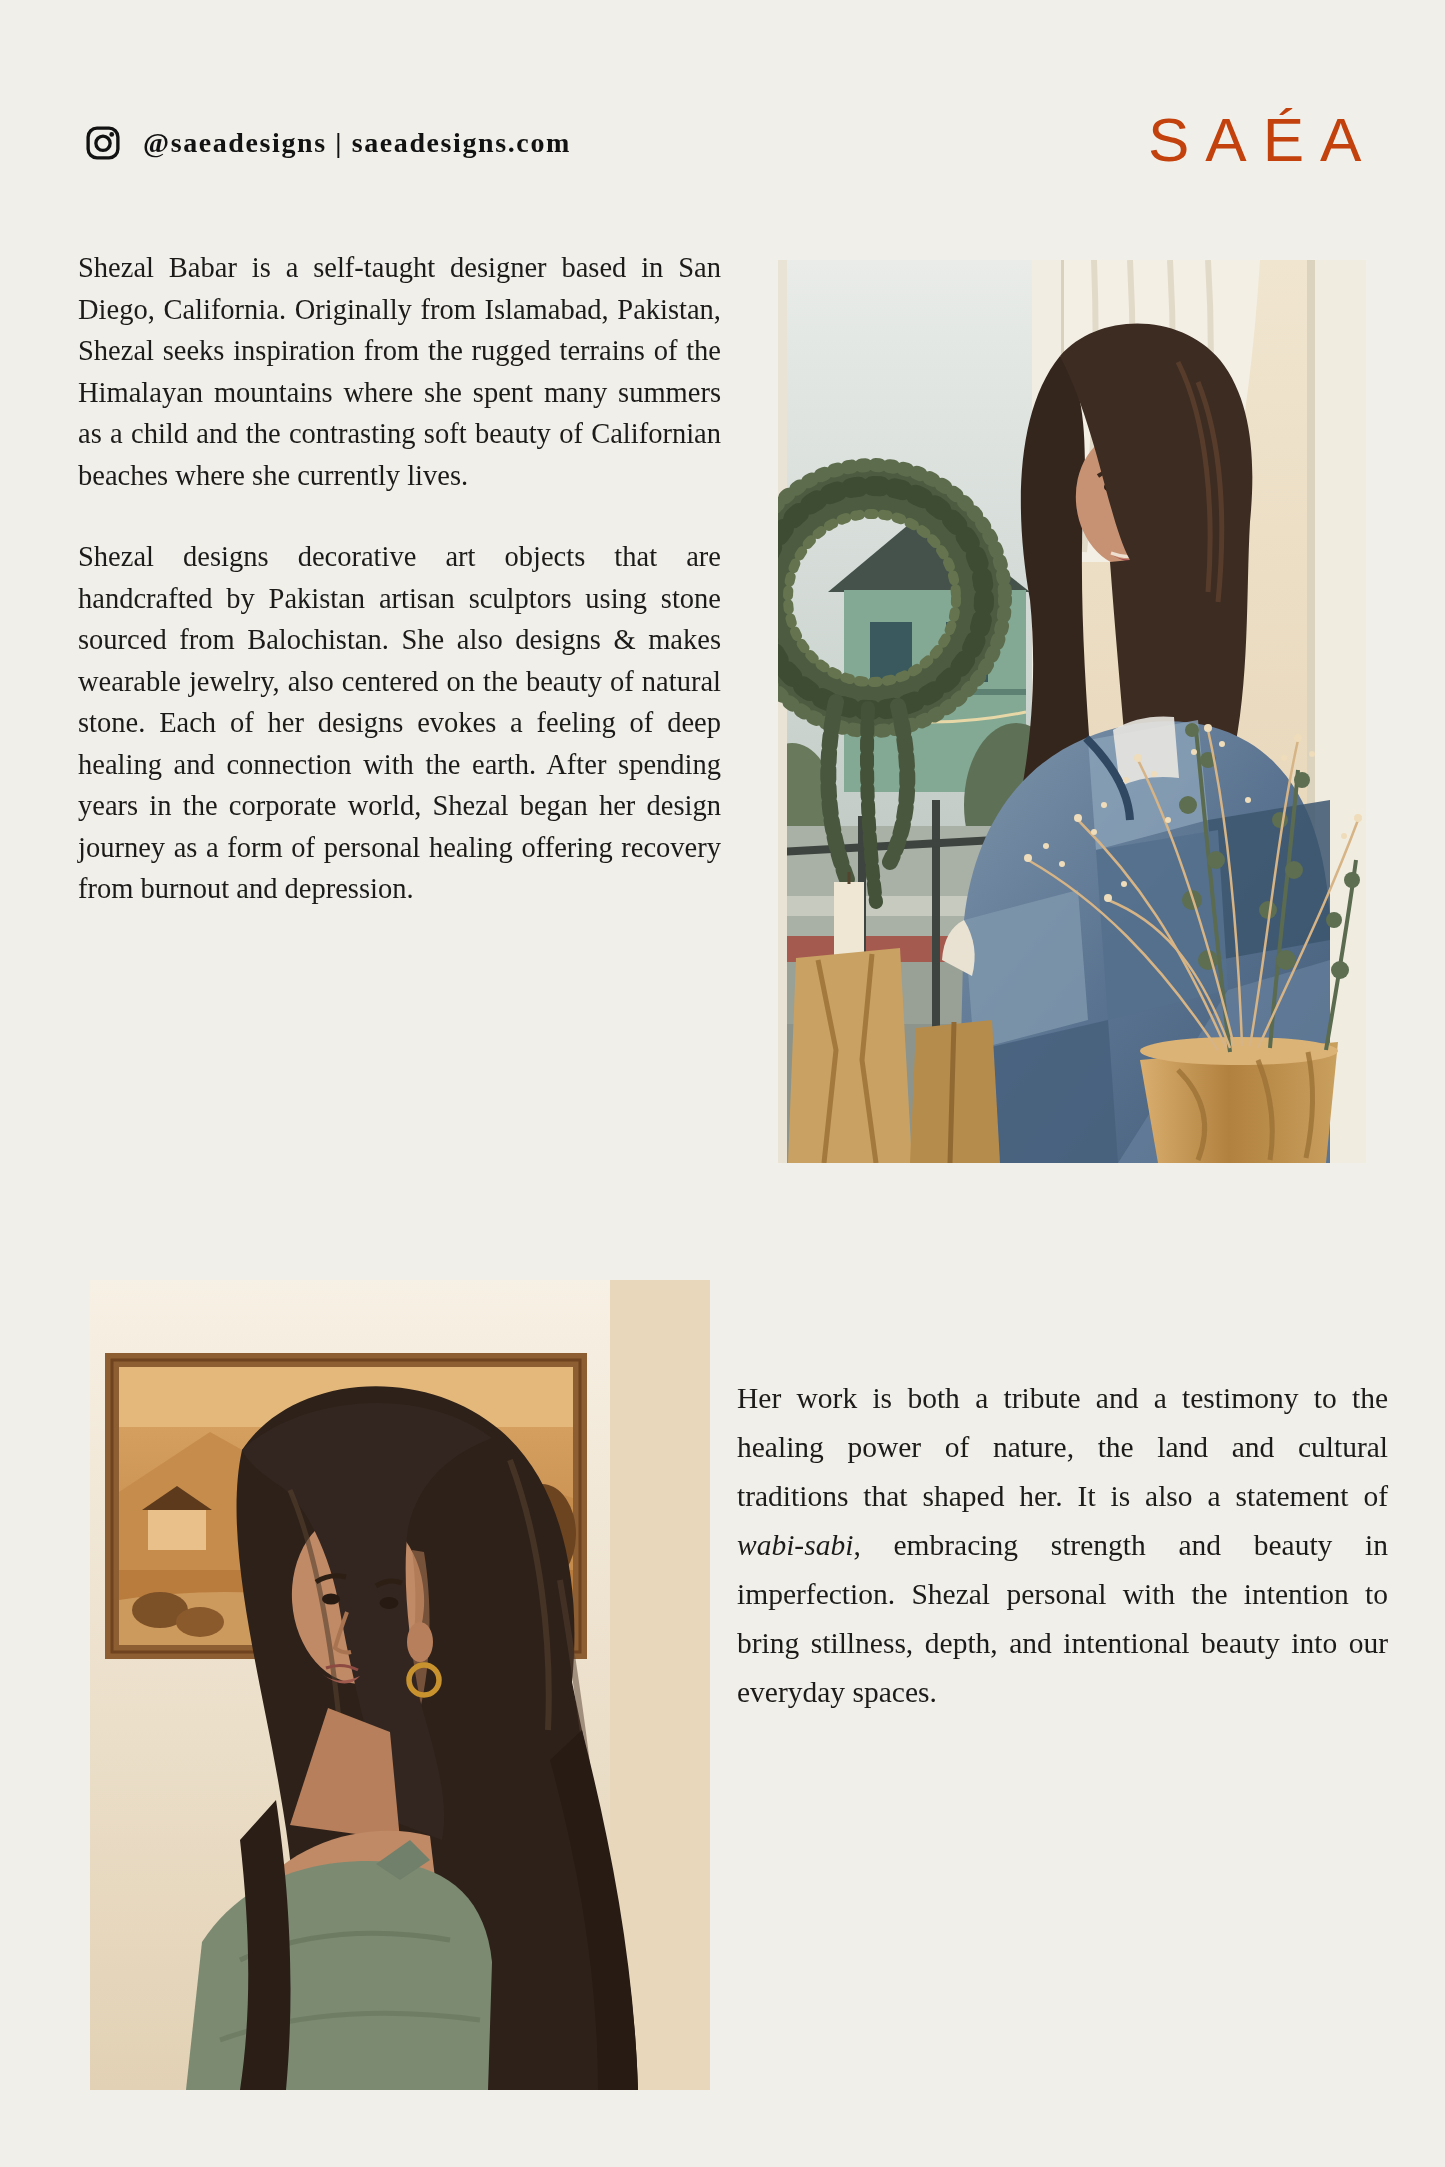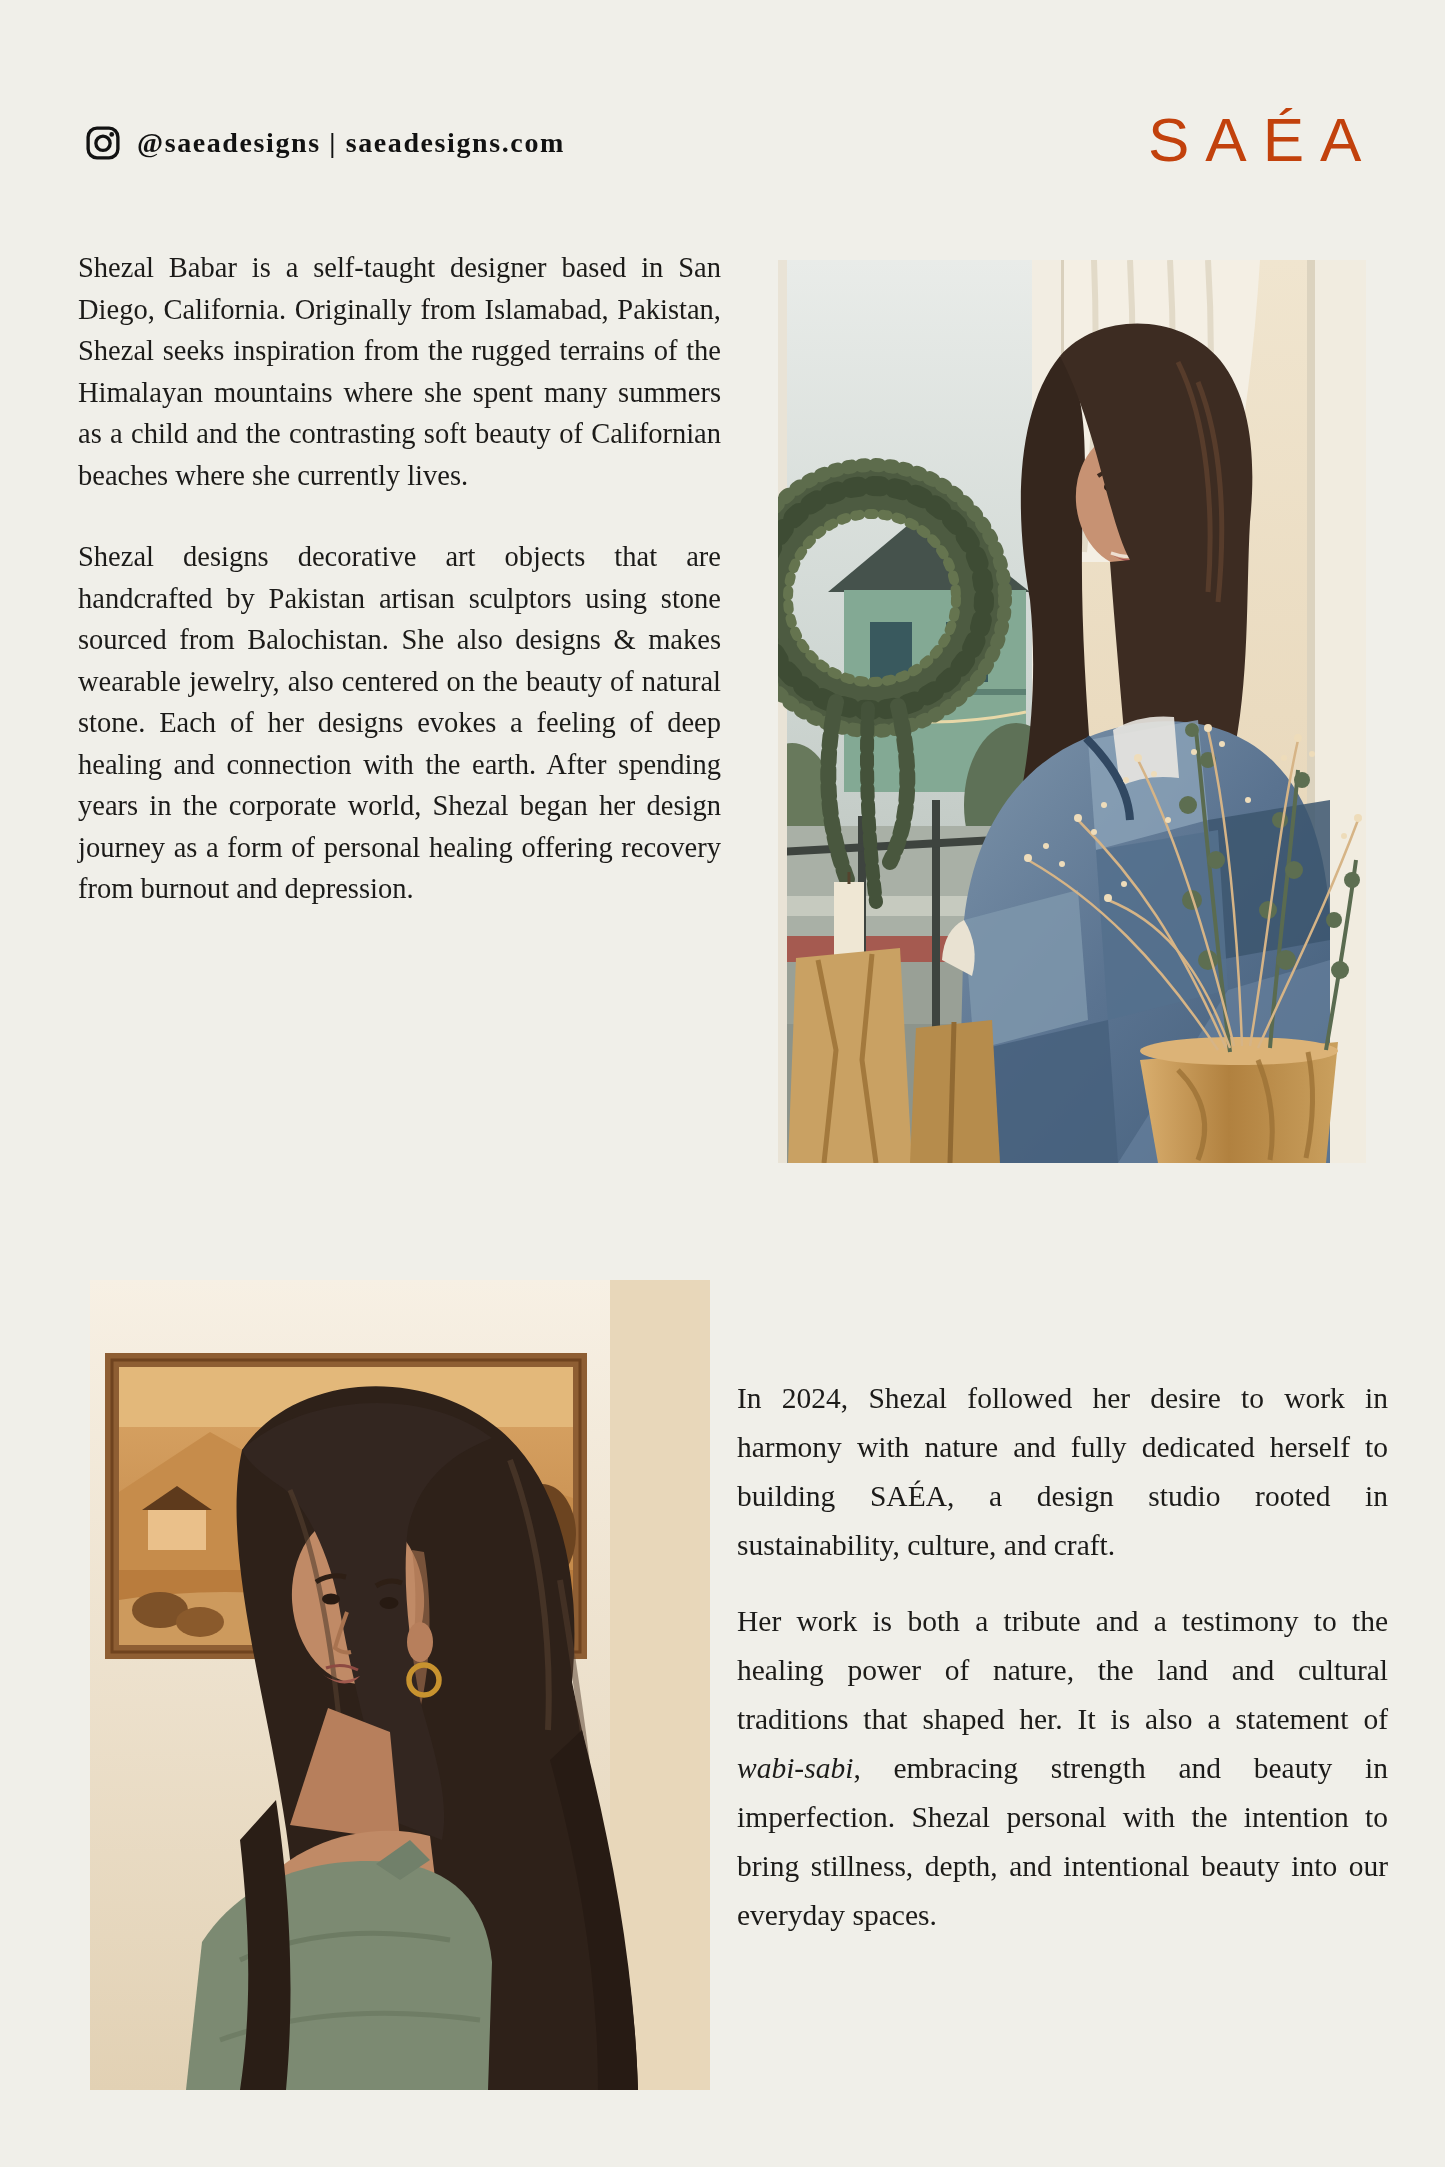--- a/index.html
+++ b/index.html
@@ -1,19 +1,19 @@
 <!DOCTYPE html>
 <html><head>
 <meta charset="utf-8">
 <style>
   html,body{margin:0;padding:0;background:#f0efe9;}
   .page{position:relative;width:1445px;height:2167px;background:#f0efe9;overflow:hidden;
         font-family:"Liberation Serif",serif;color:#1c1b19;}
   
-  .social{position:absolute;left:84px;top:124px;display:flex;align-items:center;gap:15px;}
+  .social{position:absolute;left:84px;top:124px;display:flex;align-items:center;gap:21px;}
   .ig{width:38px;height:38px;display:block;flex:0 0 auto;}
   .handle{font-weight:700;font-size:28px;letter-spacing:1.6px;color:#121212;white-space:nowrap;}
   .logo{position:absolute;left:1148px;top:104px;font-family:"Liberation Sans",sans-serif;
         font-weight:100;font-size:62px;letter-spacing:16px;color:#c2410c;white-space:nowrap;}
   
   .bio{position:absolute;left:78px;top:247px;width:643px;font-size:28.5px;line-height:41.5px;
        text-align:justify;text-justify:inter-word;}
   .bio p{margin:0;}
   .bio p + p{margin-top:40px;}
   .studio{position:absolute;left:737px;top:1374px;width:651px;font-size:29.5px;line-height:49px;
@@ -273,17 +273,16 @@
       <path d="M150,680 Q240,640 360,660" stroke="#69775f" stroke-width="5" fill="none" opacity=".8"></path>
       <path d="M130,760 Q240,720 390,740" stroke="#69775f" stroke-width="5" fill="none" opacity=".7"></path>
       <path d="M286,584 L320,560 L340,580 L310,600 Z" fill="#71806a"></path>
 
       <path d="M196,810 C206,700 198,600 186,520 L150,560 C160,650 162,730 150,810 Z" fill="#2a1e16"></path>
       <path d="M548,810 C544,680 520,560 492,450 L460,480 C490,590 508,700 508,810 Z" fill="#271b14"></path>
     </svg>
   </figure>
 
   <section class="studio">
-    <p>In 2024, Shezal followed her desire to work in harmony with nature and fully dedicated herself to building SAÉA, a design studio rooted in sustainability, culture, and craft.</p>
     <p><span>Her work is both a tribute and a testimony to the healing power of nature, the land and cultural traditions that shaped her. It is also a statement of </span><em>wabi-sabi</em><span>, embracing strength and beauty in imperfection. Shezal personal with the intention to bring stillness, depth, and intentional beauty into our everyday spaces.</span></p>
   </section>
 
 </div>
 
 </body></html>

